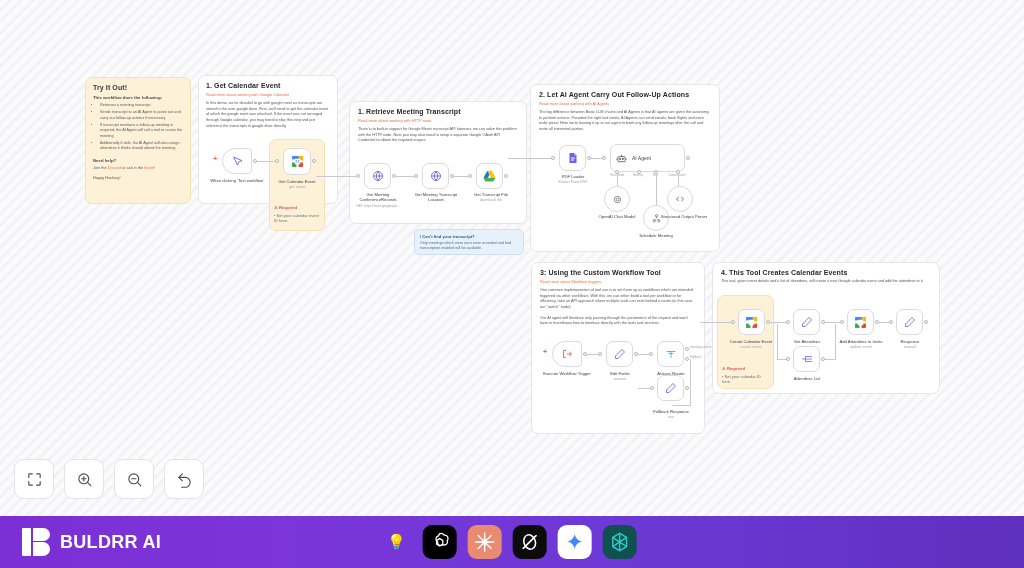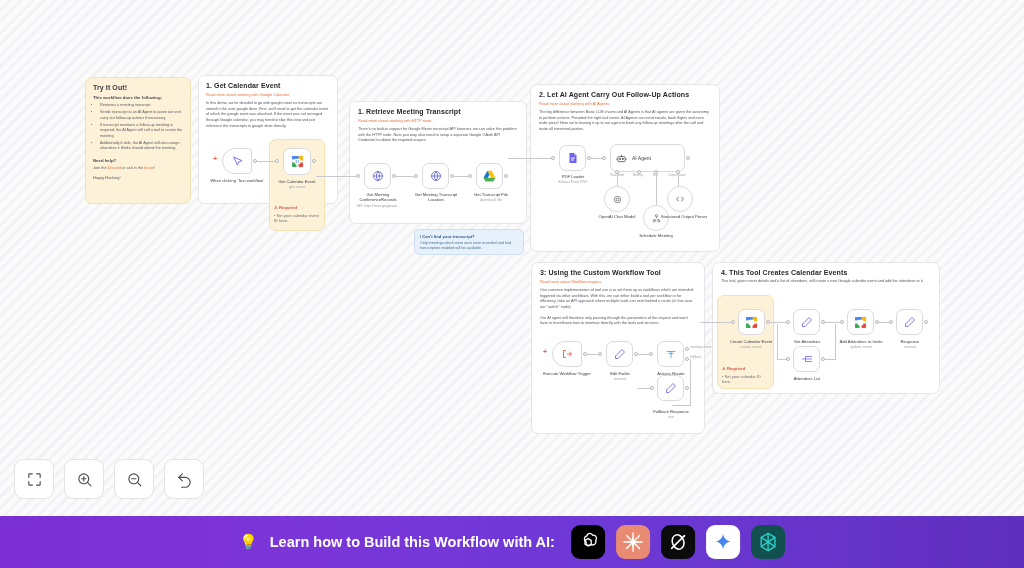--- a/index.html
+++ b/index.html
@@ -495,24 +495,31 @@
         <svg viewBox="0 0 24 24">
           <path d="M9 14 4 9l5-5"></path>
             <path d="M4 9h9a7 7 0 0 1 0 14H8"></path>
         </svg>
       </div>
     </div>
 
   </div>
 
   <div id="footer">
+    <div id="brand">
+      <div id="brand-mark">
+        <div class="bar"></div>
+          <div class="d1"></div>
+          <div class="d2"></div>
+      </div>
+      <span id="brand-text">BULDRR AI</span>
+    </div>
 
     <div id="footer-cta">
       <span id="bulb">💡</span>
-      <span id="cta-text">Learn how to Build this Workflow with AI:</span>
       <div id="ai-icons">
 
         <div class="ai-icon ai-openai">
           <svg width="22" height="22" viewBox="0 0 24 24" fill="none" stroke="#fff" stroke-width="1.4">
             <path d="M12 3.2c1.8-1.1 4.1-.4 5 1.4.9-.2 1.9 0 2.7.6 1.6 1.2 1.9 3.5.6 5 .4.9.4 1.9 0 2.8-.8 1.8-2.9 2.6-4.7 1.9-.8.8-1.9 1.1-3 .9-1.9-.4-3.1-2.2-2.8-4.1-.9-.5-1.5-1.3-1.7-2.3-.4-1.9.8-3.8 2.7-4.2.2-1 .8-1.8 1.7-2.3z"></path>
             <path d="M12 8.3l3.4 2v4l-3.4 2-3.4-2v-4z"></path>
           </svg>
         </div>
 
         <div class="ai-icon ai-claude">

